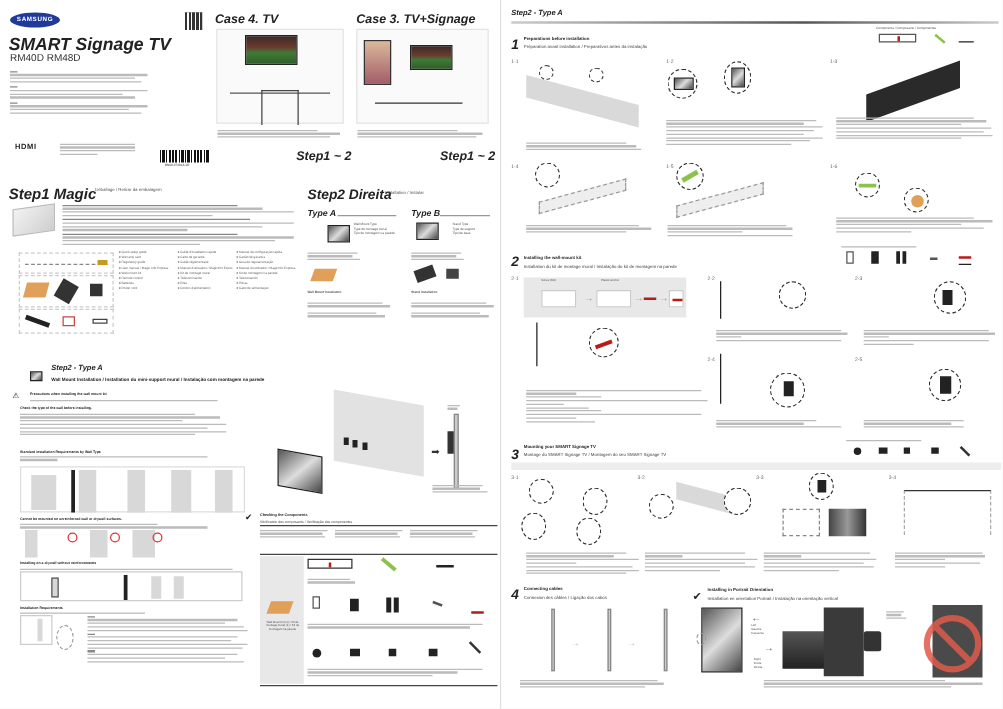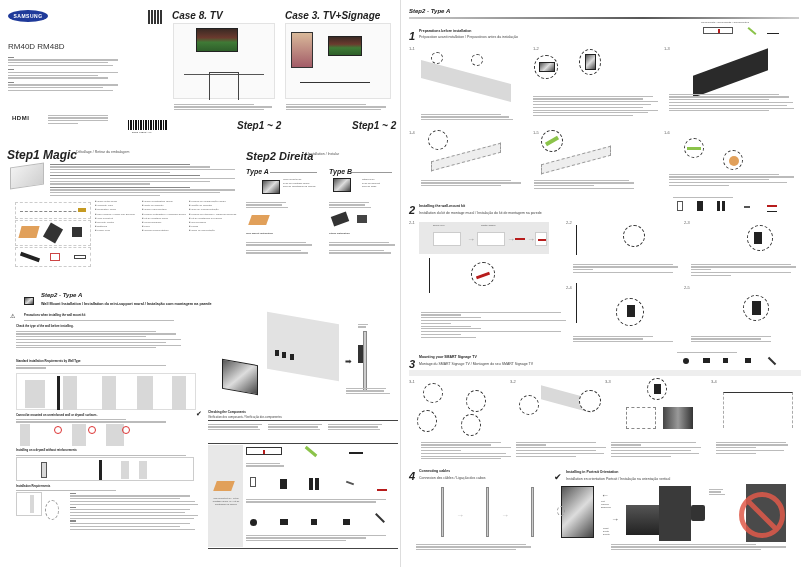--- a/index.html
+++ b/index.html
@@ -50,20 +50,21 @@
   .item-col div { font-size: 2.5px; color: #666; line-height: 4.2px; white-space: nowrap; overflow: hidden; }
   .item-col div::before { content: "■ "; color: #888; }
   .component-icon { background: #222; }
 </style>
 </head>
 <body>
 
 <div class="page left-page">
 
   <div class="abs logo">SAMSUNG</div>
+  <div class="abs title">SMART Signage TV</div>
   <div class="abs subtitle">RM40D RM48D</div>
 
   <div class="abs" style="left:8px;top:55px;width:112px;">
     <div class="tline dark" style="width:6px"></div>
     <div class="tline" style="width:110px"></div>
       <div class="tline" style="width:100px"></div>
       <div class="tline" style="width:105px"></div>
     <div class="tline dark" style="width:6px;margin-top:3px"></div>
     <div class="tline" style="width:110px"></div>
       <div class="tline" style="width:90px"></div>
@@ -77,21 +78,21 @@
   <div class="abs" style="left:48px;top:113px;width:60px;">
     <div class="tline"></div>
       <div class="tline"></div>
       <div class="tline"></div>
       <div class="tline" style="width:30px"></div>
   </div>
   <div class="abs qr"></div>
   <div class="abs barcode"></div>
   <div class="abs barcode-num tiny">BN68-07281A-00</div>
 
-  <div class="abs case-title" style="left:172px;top:10px;">Case 8. TV</div>
+  <div class="abs case-title" style="left:172px;top:10px;">Case 4. TV</div>
   <div class="abs scene" style="left:173px;top:23px;width:102px;height:76px;">
     <div class="tv-screen" style="left:22px;top:4px;width:42px;height:24px;"></div>
     <div class="abs" style="left:10px;top:50px;width:80px;height:1px;background:#555"></div>
     <div class="abs" style="left:35px;top:48px;width:30px;height:28px;border:1px solid #444;border-bottom:none"></div>
   </div>
   <div class="abs" style="left:174px;top:102px;width:100px;">
     <div class="tline" style="width:80px"></div>
       <div class="tline" style="width:98px"></div>
       <div class="tline" style="width:90px"></div>
   </div>

